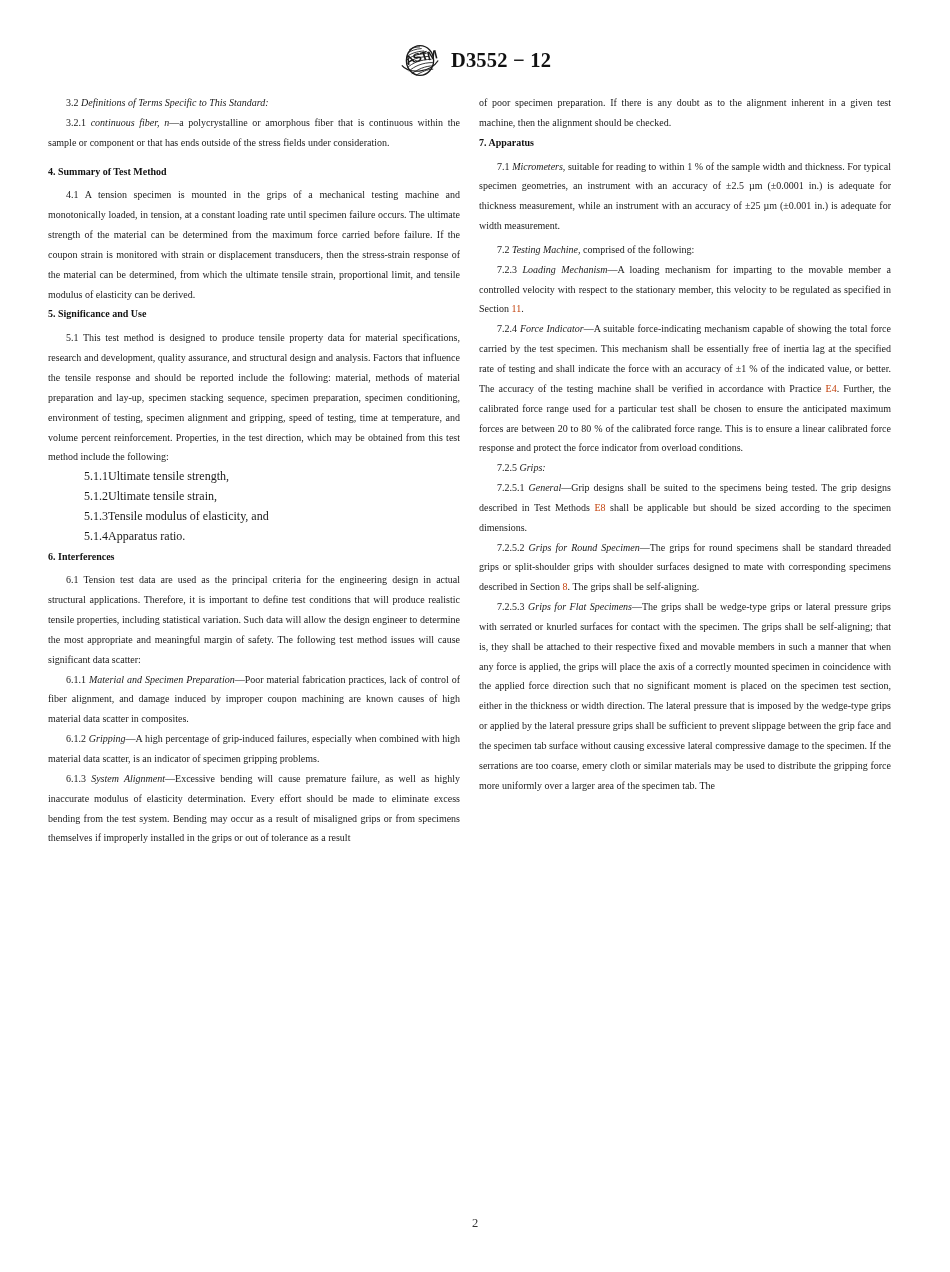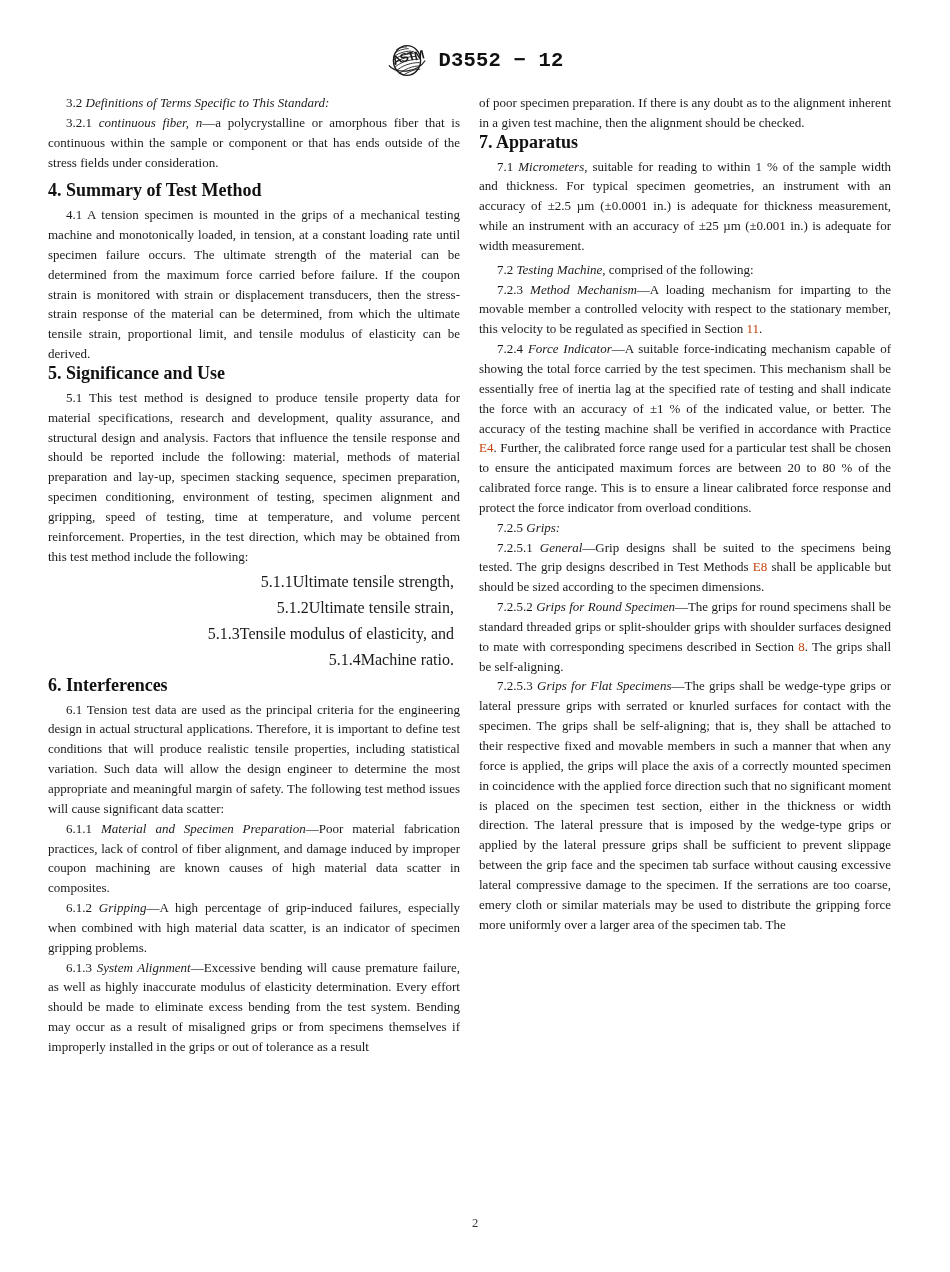--- a/index.html
+++ b/index.html
@@ -33,21 +33,21 @@
     justify-content: center;
     gap: 10px;
   }
   .astm-logo {
     width: 42px;
     height: 33px;
     flex: 0 0 auto;
     display: block;
   }
   .doc-designation {
-    font-family: Liberation Mono, monospace;
+    font-family: Liberation Serif, serif;
     font-weight: bold;
     font-size: 20.5px;
     letter-spacing: 0.2px;
     color: #111111;
     white-space: nowrap;
   }
 
   
   .columns {
     position: absolute;
@@ -61,49 +61,49 @@
     top: 0;
     width: 412px;
     height: 1110px;
     overflow: hidden;
   }
   .col-left  { left: 0; }
   .col-right { left: 431px; }
 
   p {
     margin: 0;
-    font-size: 13px;
+    font-size: 10px;
     line-height: 19.85px;
     text-align: justify;
     text-justify: inter-word;
     -webkit-hyphens: none;
     hyphens: none;
     color: #1a1a1a;
   }
   p.ind { text-indent: 18px; }
   p.noind { text-indent: 0; }
 
   h2.section {
     margin: 0;
     font-family: "Liberation Serif", "DejaVu Serif", serif;
     font-weight: bold;
-    font-size: 18px;
+    font-size: 10px;
     line-height: 19.85px;
     text-align: left;
     color: #111111;
   }
   .sec-gap-before { margin-top: 15px; }
 
   .it { font-style: italic; }
   .lnk { color: #c2410c; }
   .sub-item {
-    margin: 6px;
-    font-size: 16px;
+    margin: 0;
+    font-size: 12px;
     line-height: 19.85px;
-    text-align: right;
+    text-align: left;
     text-indent: 18px;
   }
   .sub-item .num { display: inline-block; min-width: 38px; }
 
   .block-gap { height: 9px; }
   .block-gap-sm { height: 4px; }
 
   
   .footer {
     position: absolute;
@@ -163,21 +163,21 @@
       <div class="block-gap-sm"></div>
       <p class="ind">4.1 A tension specimen is mounted in the grips of a mechanical testing machine and monotonically loaded, in tension, at a constant loading rate until specimen failure occurs. The ultimate strength of the material can be determined from the maximum force carried before failure. If the coupon strain is monitored with strain or displacement transducers, then the stress-strain response of the material can be determined, from which the ultimate tensile strain, proportional limit, and tensile modulus of elasticity can be derived.</p>
 
       <h2 class="section sec-gap-before">5.  Significance and Use</h2>
       <div class="block-gap-sm"></div>
       <p class="ind">5.1  This test method is designed to produce tensile property data for material specifications, research and development, quality assurance, and structural design and analysis. Factors that influence the tensile response and should be reported include the following: material, methods of material preparation and lay-up, specimen stacking sequence, specimen preparation, specimen conditioning, environment of testing, specimen alignment and gripping, speed of testing, time at temperature, and volume percent reinforcement. Properties, in the test direction, which may be obtained from this test method include the following:</p>
 
       <p class="sub-item"><span class="num">5.1.1</span><span>Ultimate tensile strength,</span></p>
       <p class="sub-item"><span class="num">5.1.2</span><span>Ultimate tensile strain,</span></p>
       <p class="sub-item"><span class="num">5.1.3</span><span>Tensile modulus of elasticity, and</span></p>
-      <p class="sub-item"><span class="num">5.1.4</span><span>Machine ratio.</span></p>
+      <p class="sub-item"><span class="num">5.1.4</span><span>Apparatus ratio.</span></p>
 
       <h2 class="section sec-gap-before">6.  Interferences</h2>
       <div class="block-gap-sm"></div>
       <p class="ind">6.1  Tension test data are used as the principal criteria for the engineering design in actual structural applications. Therefore, it is important to define test conditions that will produce realistic tensile properties, including statistical variation. Such data will allow the design engineer to determine the most appropriate and meaningful margin of safety. The following test method issues will cause significant data scatter:</p>
 
       <p class="ind"><span>6.1.1 </span><span class="it">Material and Specimen Preparation</span><span>—Poor material fabrication practices, lack of control of fiber alignment, and damage induced by improper coupon machining are known causes of high material data scatter in composites.</span></p>
 
       <p class="ind"><span>6.1.2 </span><span class="it">Gripping</span><span>—A high percentage of grip-induced failures, especially when combined with high material data scatter, is an indicator of specimen gripping problems.</span></p>
 
       <p class="ind"><span>6.1.3 </span><span class="it">System Alignment</span><span>—Excessive bending will cause premature failure, as well as highly inaccurate modulus of elasticity determination. Every effort should be made to eliminate excess bending from the test system. Bending may occur as a result of misaligned grips or from specimens themselves if improperly installed in the grips or out of tolerance as a result</span></p>
@@ -192,21 +192,21 @@
       <div class="block-gap-sm"></div>
 
       <p class="ind"><span>7.1 </span><span class="it">Micrometers,</span><span> suitable for reading to within 1 % of the sample width and thickness. For typical specimen geometries, an instrument with an accuracy of ±2.5 µm (±0.0001 in.) is adequate for thickness measurement, while an instrument with an accuracy of ±25 µm (±0.001 in.) is adequate for width measurement.</span></p>
 
       <div class="block-gap-sm"></div>
 
       <p class="ind"><span>7.2 </span><span class="it">Testing Machine,</span><span> comprised of the following:</span></p>
 
 
 
-      <p class="ind"><span>7.2.3 </span><span class="it">Method Mechanism</span><span>—A loading mechanism for imparting to the movable member a controlled velocity with respect to the stationary member, this velocity to be regulated as specified in Section </span><span class="lnk">11</span><span>.</span></p>
+      <p class="ind"><span>7.2.3 </span><span class="it">Loading Mechanism</span><span>—A loading mechanism for imparting to the movable member a controlled velocity with respect to the stationary member, this velocity to be regulated as specified in Section </span><span class="lnk">11</span><span>.</span></p>
 
       <p class="ind"><span>7.2.4 </span><span class="it">Force Indicator</span><span>—A suitable force-indicating mechanism capable of showing the total force carried by the test specimen. This mechanism shall be essentially free of inertia lag at the specified rate of testing and shall indicate the force with an accuracy of ±1 % of the indicated value, or better. The accuracy of the testing machine shall be verified in accordance with Practice </span><span class="lnk">E4</span><span>. Further, the calibrated force range used for a particular test shall be chosen to ensure the anticipated maximum forces are between 20 to 80 % of the calibrated force range. This is to ensure a linear calibrated force response and protect the force indicator from overload conditions.</span></p>
 
       <p class="ind"><span>7.2.5 </span><span class="it">Grips:</span></p>
 
       <p class="ind"><span>7.2.5.1 </span><span class="it">General</span><span>—Grip designs shall be suited to the specimens being tested. The grip designs described in Test Methods </span><span class="lnk">E8</span><span> shall be applicable but should be sized according to the specimen dimensions.</span></p>
 
       <p class="ind"><span>7.2.5.2 </span><span class="it">Grips for Round Specimen</span><span>—The grips for round specimens shall be standard threaded grips or split-shoulder grips with shoulder surfaces designed to mate with corresponding specimens described in Section </span><span class="lnk">8</span><span>. The grips shall be self-aligning.</span></p>
 
       <p class="ind"><span>7.2.5.3 </span><span class="it">Grips for Flat Specimens</span><span>—The grips shall be wedge-type grips or lateral pressure grips with serrated or knurled surfaces for contact with the specimen. The grips shall be self-aligning; that is, they shall be attached to their respective fixed and movable members in such a manner that when any force is applied, the grips will place the axis of a correctly mounted specimen in coincidence with the applied force direction such that no significant moment is placed on the specimen test section, either in the thickness or width direction. The lateral pressure that is imposed by the wedge-type grips or applied by the lateral pressure grips shall be sufficient to prevent slippage between the grip face and the specimen tab surface without causing excessive lateral compressive damage to the specimen. If the serrations are too coarse, emery cloth or similar materials may be used to distribute the gripping force more uniformly over a larger area of the specimen tab. The</span></p>

